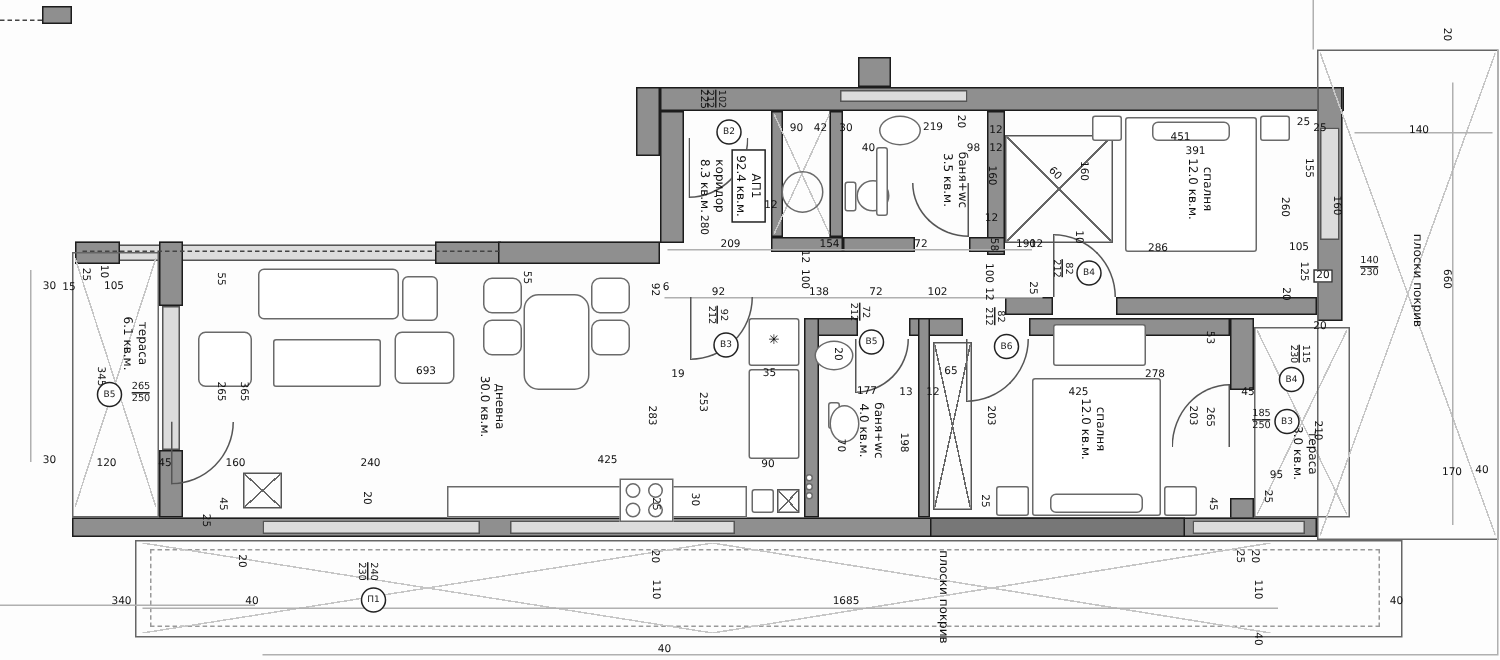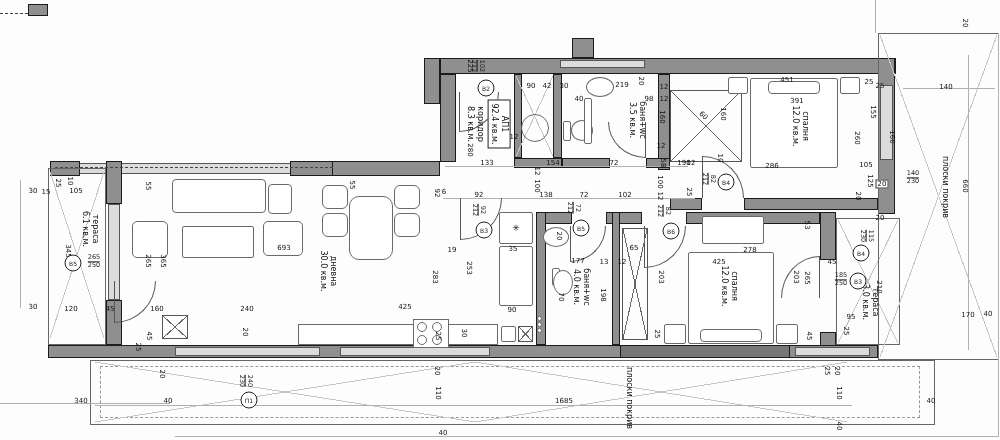--- a/index.html
+++ b/index.html
@@ -255,35 +255,35 @@
   <div class="d" style="left:664px;top:87px">12</div>
   <div class="d" style="left:664px;top:99px">12</div>
   <div class="d r" style="left:661px;top:117px">160</div>
   <div class="d" style="left:661px;top:146px">12</div>
   <div class="d r" style="left:662px;top:163px">58</div>
   <div class="d" style="left:691px;top:163px">12</div>
   <div class="d g" style="left:703px;top:116px">60</div>
   <div class="d r" style="left:722px;top:114px">160</div>
   <div class="d" style="left:869px;top:82px">25</div>
   <div class="d" style="left:880px;top:86px">25</div>
-  <div class="d" style="left:787px;top:80px">451</div>
+  <div class="d" style="left:787px;top:92px">451</div>
   <div class="d" style="left:797px;top:101px">391</div>
   <div class="d" style="left:772px;top:166px">286</div>
   <div class="d r" style="left:872px;top:112px">155</div>
   <div class="d r" style="left:856px;top:138px">260</div>
   <div class="d r" style="left:891px;top:137px">160</div>
   <div class="d" style="left:866px;top:165px">105</div>
   <div class="d r" style="left:869px;top:181px">125</div>
   <div class="d r" style="left:857px;top:196px">20</div>
   <div class="d r" style="left:719px;top:158px">10</div>
   <div class="d r" style="left:688px;top:192px">25</div>
   <div class="d bx" style="left:882px;top:184px">20</div>
   <div class="d r" style="left:964px;top:23px">20</div>
 
-  <div class="d" style="left:487px;top:163px">133</div>
+  <div class="d" style="left:487px;top:163px">209</div>
   <div class="d" style="left:553px;top:163px">154</div>
   <div class="d" style="left:614px;top:163px">72</div>
   <div class="d" style="left:684px;top:163px">190</div>
   <div class="d r" style="left:536px;top:171px">12</div>
   <div class="d r" style="left:536px;top:186px">100</div>
   <div class="d r" style="left:659px;top:182px">100</div>
   <div class="d r" style="left:659px;top:196px">12</div>
   <div class="d" style="left:444px;top:192px">6</div>
   <div class="d" style="left:479px;top:195px">92</div>
   <div class="d" style="left:546px;top:195px">138</div>
@@ -319,21 +319,21 @@
   <div class="d r" style="left:437px;top:336px">25</div>
   <div class="d r" style="left:463px;top:333px">30</div>
   <div class="d" style="left:512px;top:310px">90</div>
 
   <div class="d" style="left:578px;top:261px">177</div>
   <div class="d" style="left:604px;top:262px">13</div>
   <div class="d" style="left:622px;top:262px">12</div>
   <div class="d" style="left:634px;top:248px">65</div>
   <div class="d r" style="left:560px;top:297px">70</div>
   <div class="d r" style="left:602px;top:295px">198</div>
-  <div class="d" style="left:750px;top:250px">278</div>
+  <div class="d" style="left:770px;top:250px">278</div>
   <div class="d" style="left:719px;top:262px">425</div>
   <div class="d r" style="left:660px;top:277px">203</div>
   <div class="d r" style="left:795px;top:277px">203</div>
   <div class="d r" style="left:806px;top:225px">53</div>
   <div class="d r" style="left:806px;top:278px">265</div>
   <div class="d" style="left:832px;top:262px">45</div>
   <div class="d r" style="left:808px;top:336px">45</div>
   <div class="d r" style="left:656px;top:334px">25</div>
   <div class="d" style="left:851px;top:317px">95</div>
   <div class="d r" style="left:878px;top:287px">210</div>

